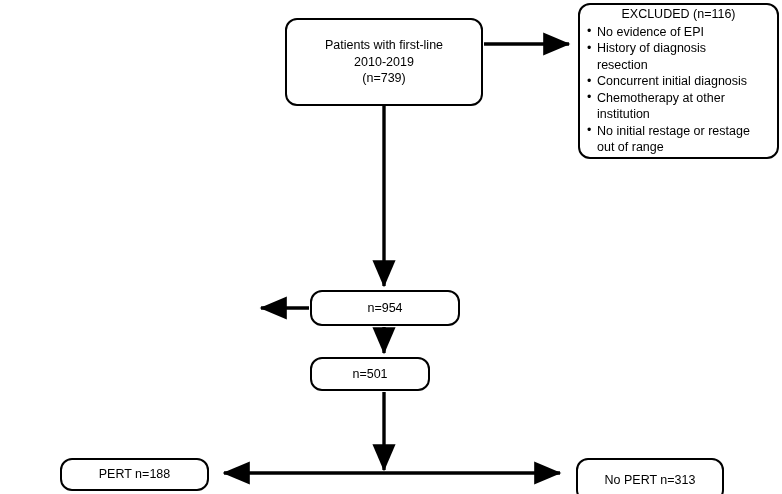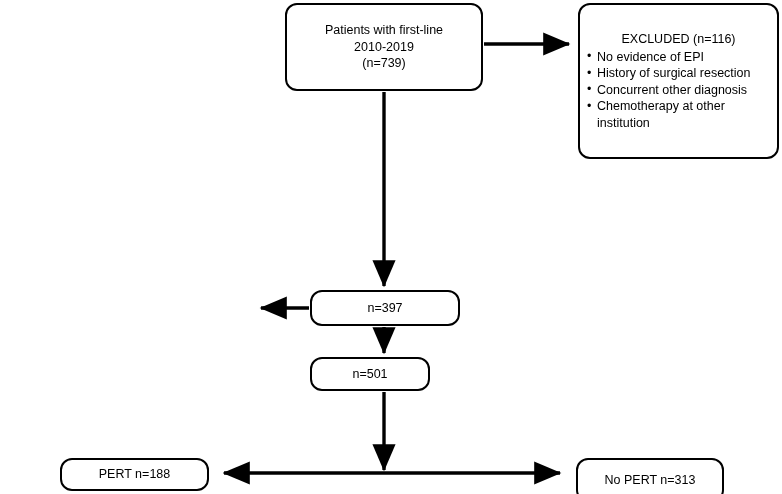--- a/index.html
+++ b/index.html
@@ -58,21 +58,21 @@
     text-align: left;
   }
   ul.bullets li::before {
     content: "\2022";
     position: absolute;
     left: 1px;
     top: -0.5px;
   }
 
   
-  #node-cohort      { left: 285px; top: 3px;   width: 198px; height: 88px;  }
+  #node-cohort      { left: 285px; top: 18px;   width: 198px; height: 88px;  }
   #node-excluded-1  { left: 578px; top: 3px;   width: 201px; height: 156px; }
   #node-excluded-2  { left: 3px;   top: 284px; width: 252px; height: 60px;  }
   #node-n623        { left: 310px; top: 290px; width: 150px; height: 36px;  }
   #node-n501        { left: 310px; top: 357px; width: 120px; height: 34px;  }
   #node-pert        { left: 60px;  top: 458px; width: 149px; height: 33px;  }
   #node-nopert      { left: 576px; top: 458px; width: 148px; height: 44px;  }
 </style>
 </head>
 <body>
 
@@ -107,29 +107,30 @@
   <div class="node" id="node-cohort">
     <span class="ctr">Patients with first-line</span>
     <span class="ctr">2010-2019</span>
     <span class="ctr">(n=739)</span>
   </div>
 
   <div class="node" id="node-excluded-1">
     <span class="hdr">EXCLUDED (n=116)</span>
     <ul class="bullets">
       <li>No evidence of EPI</li>
-      <li>History of surgical resection</li>
-      <li>Concurrent other diagnosis</li>
+      <li>History of diagnosis resection</li>
+      <li>Concurrent initial diagnosis</li>
       <li>Chemotherapy at other institution</li>
+      <li>No initial restage or restage out of range</li>
     </ul>
   </div>
 
 
   <div class="node" id="node-n623">
-    <span class="ctr">n=397</span>
+    <span class="ctr">n=954</span>
   </div>
 
   <div class="node" id="node-n501">
     <span class="ctr">n=501</span>
   </div>
 
   <div class="node" id="node-pert">
     <span class="ctr">PERT n=188</span>
   </div>
 

